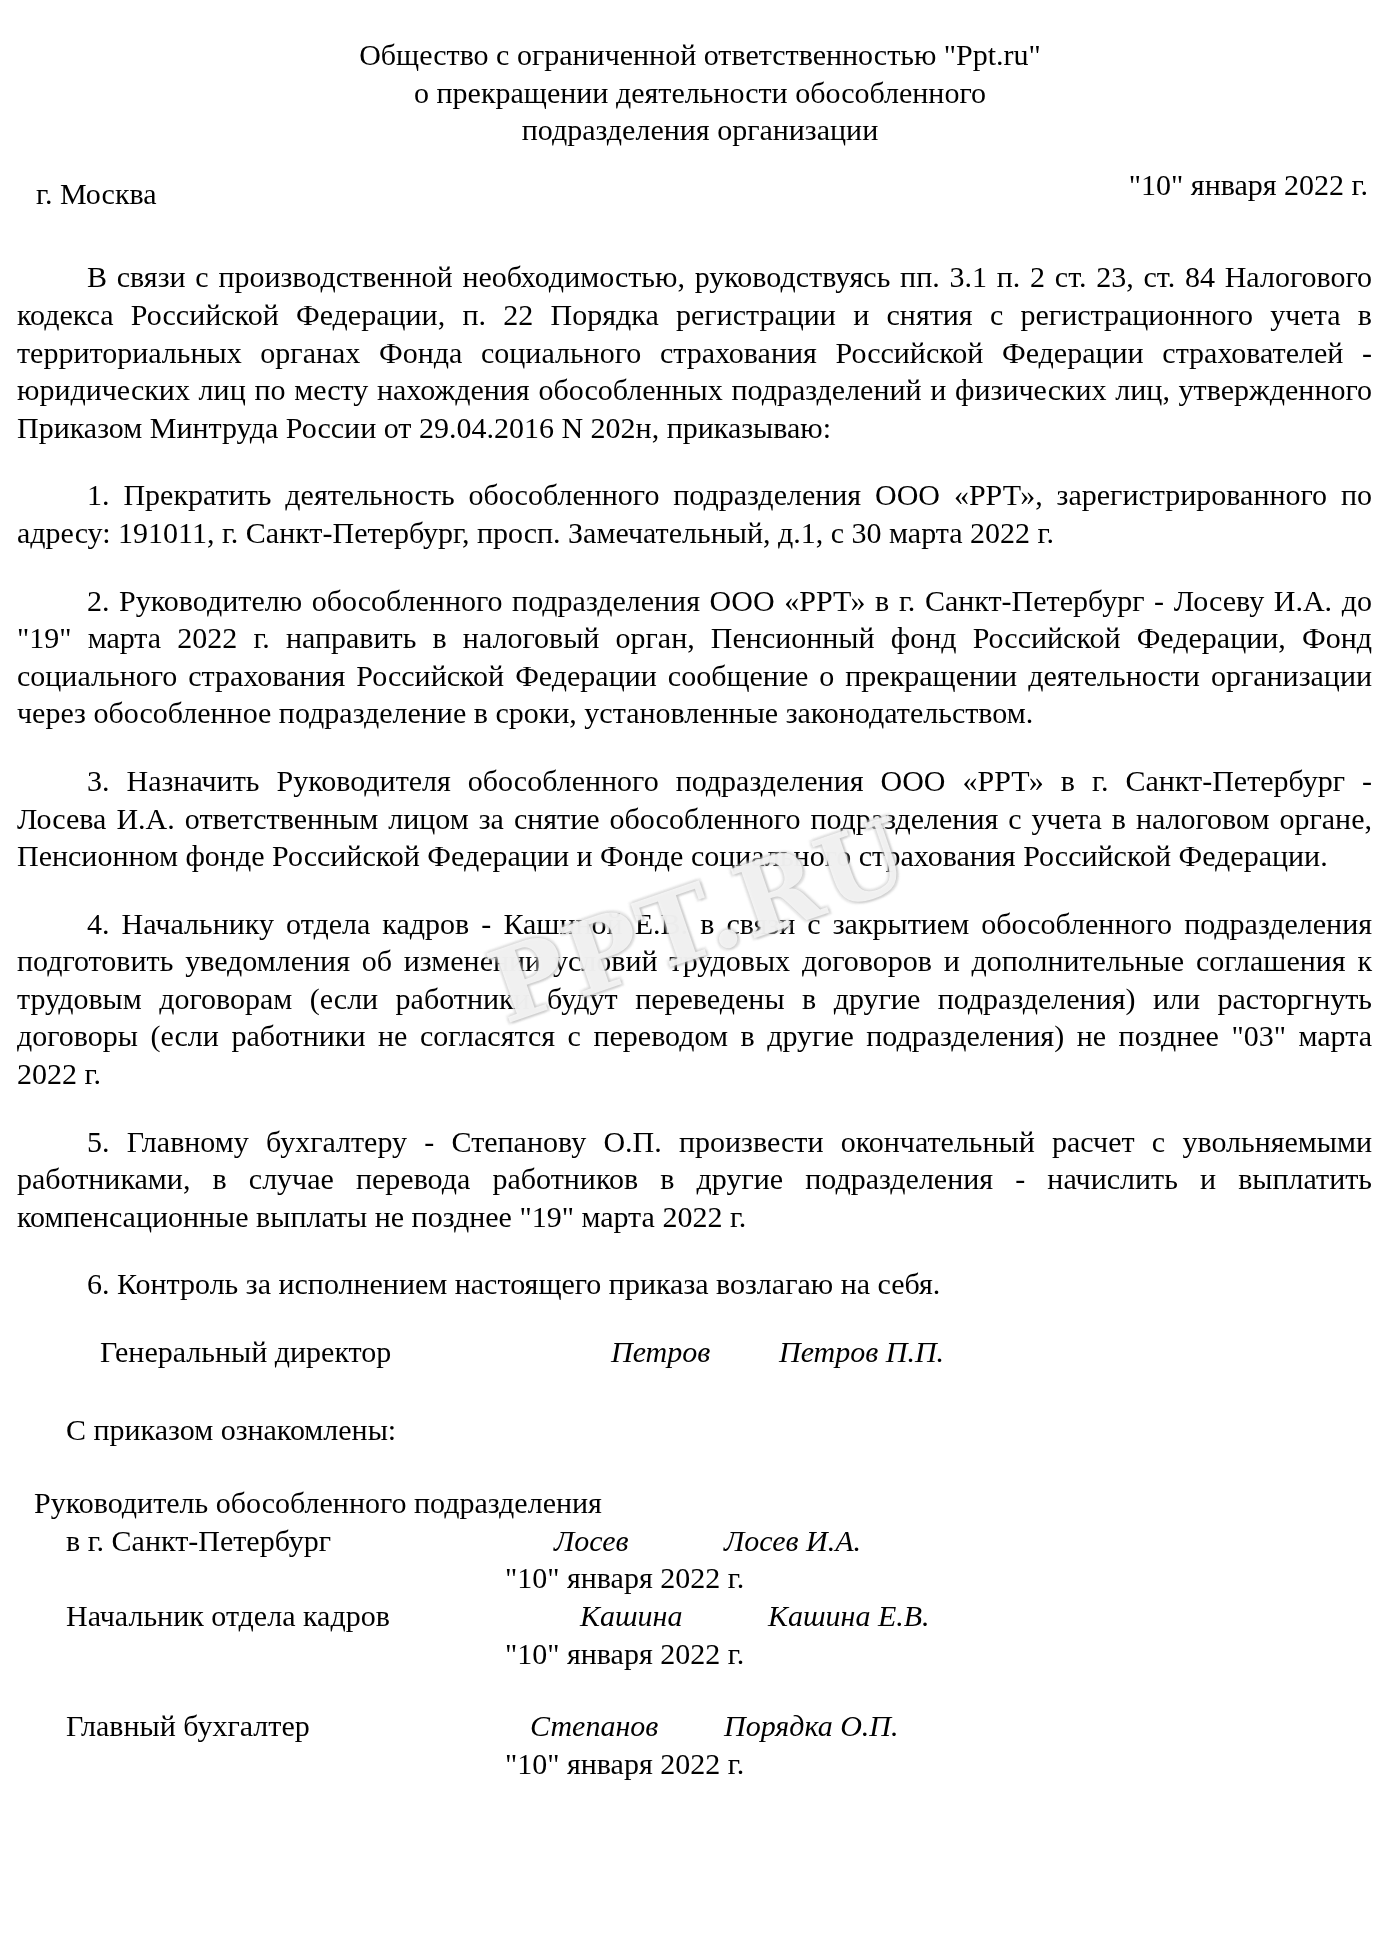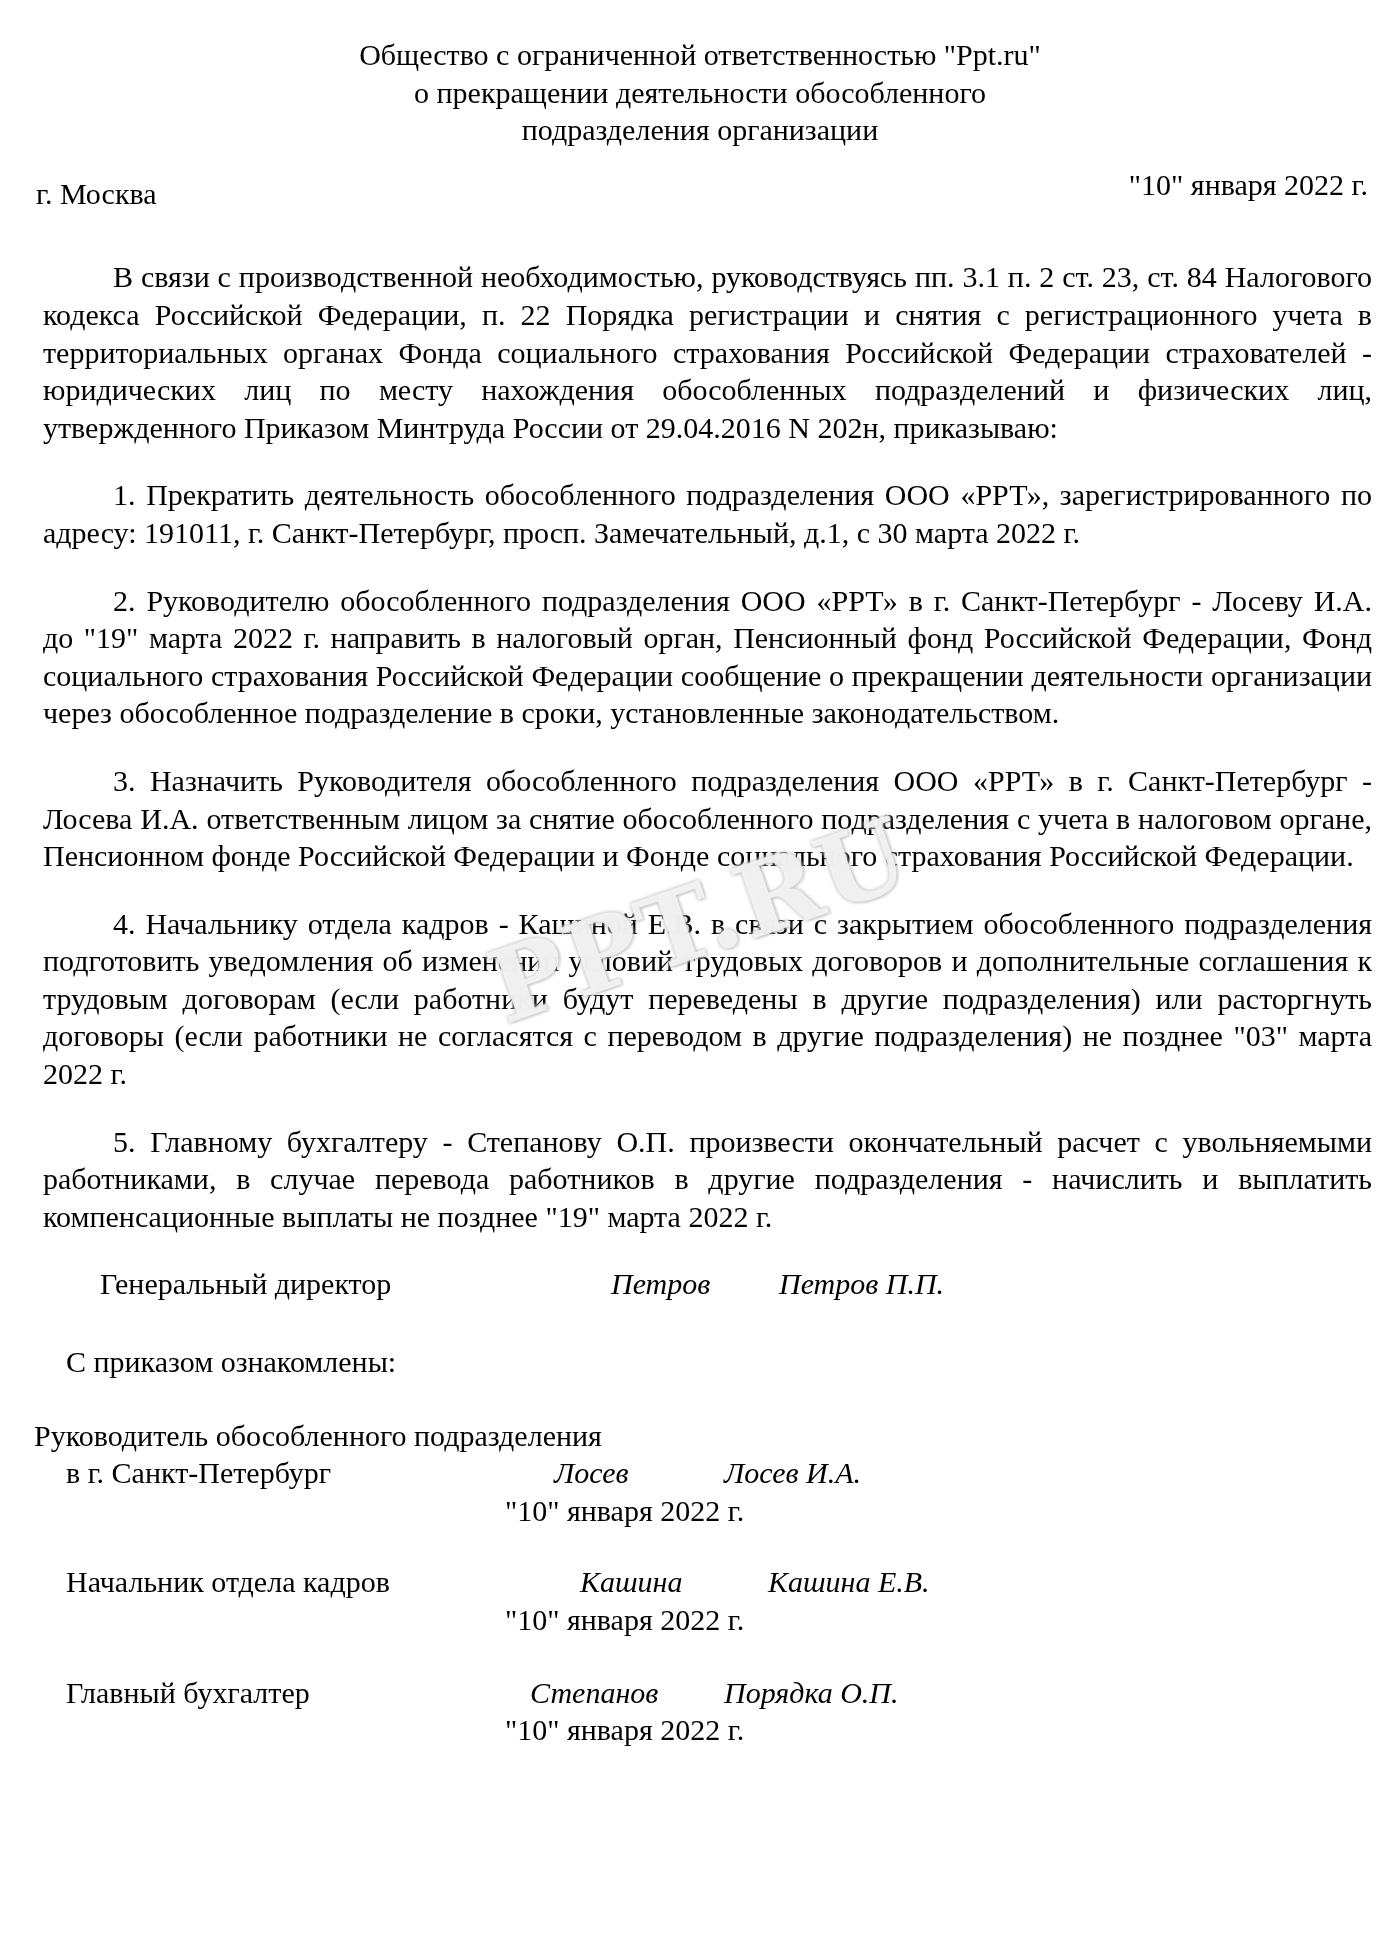--- a/index.html
+++ b/index.html
@@ -17,33 +17,33 @@
   }
   .title-block { padding-top: 36px; text-align: center; }
   .place-date-row {
     margin-top: 17px;
     display: flex;
     justify-content: space-between;
     padding-left: 36px;
     padding-right: 32px;
   }
   .place { position: relative; top: 9px; }
-  .body-text { padding-left: 43px; padding-right: 28px; }
+  .body-text { padding-left: 17px; padding-right: 28px; }
   .para { margin: 0 0 30px 0; text-align: justify; text-indent: 70px; }
   .preamble { margin-top: 55px; }
   .sig-row { position: relative; height: 37.6px; white-space: nowrap; }
   .abs { position: absolute; top: 0; font-style: italic; }
   .director-row { margin-top: 30px; }
   .director-label { display: inline-block; padding-left: 100px; }
   .ack-heading { margin-top: 40px; padding-left: 66px; }
   .ack-label { padding-left: 34px; }
   .ack-label-inline { display: inline-block; padding-left: 66px; }
   .ack-date { padding-left: 505px; }
   .ack-1 { margin-top: 36px; }
-  .ack-2 { margin-top: 34px; }
+  .ack-2 { }
   .ack-3 { margin-top: 35px; }
   .watermark {
     position: absolute;
     left: 470px;
     top: 902px;
     width: 460px;
     text-align: center;
     transform: rotate(-19deg);
     font-family: "DejaVu Serif", serif;
     font-weight: 700;
@@ -79,20 +79,21 @@
     <span class="date">"10" января 2022 г.</span>
   </div>
 
   <main class="body-text">
     <p class="para preamble">В связи с производственной необходимостью, руководствуясь пп. 3.1 п. 2 ст. 23, ст. 84 Налогового кодекса Российской Федерации, п. 22 Порядка регистрации и снятия с регистрационного учета в территориальных органах Фонда социального страхования Российской Федерации страхователей - юридических лиц по месту нахождения обособленных подразделений и физических лиц, утвержденного Приказом Минтруда России от 29.04.2016 N 202н, приказываю:</p>
     <p class="para">1. Прекратить деятельность обособленного подразделения ООО «РРТ», зарегистрированного по адресу: 191011, г. Санкт-Петербург, просп. Замечательный, д.1, с 30 марта 2022 г.</p>
     <p class="para">2. Руководителю обособленного подразделения ООО «РРТ» в г. Санкт-Петербург - Лосеву И.А. до "19" марта 2022 г. направить в налоговый орган, Пенсионный фонд Российской Федерации, Фонд социального страхования Российской Федерации сообщение о прекращении деятельности организации через обособленное подразделение в сроки, установленные законодательством.</p>
     <p class="para">3. Назначить Руководителя обособленного подразделения ООО «РРТ» в г. Санкт-Петербург - Лосева И.А. ответственным лицом за снятие обособленного подразделения с учета в налоговом органе, Пенсионном фонде Российской Федерации и Фонде социального страхования Российской Федерации.</p>
     <p class="para">4. Начальнику отдела кадров - Кашиной Е.В. в связи с закрытием обособленного подразделения подготовить уведомления об изменении условий трудовых договоров и дополнительные соглашения к трудовым договорам (если работники будут переведены в другие подразделения) или расторгнуть договоры (если работники не согласятся с переводом в другие подразделения) не позднее "03" марта 2022 г.</p>
     <p class="para">5. Главному бухгалтеру - Степанову О.П. произвести окончательный расчет с увольняемыми работниками, в случае перевода работников в другие подразделения - начислить и выплатить компенсационные выплаты не позднее "19" марта 2022 г.</p>
+    <p class="para">6. Контроль за исполнением настоящего приказа возлагаю на себя.</p>
   </main>
 
   <div class="sig-row director-row">
     <span class="director-label">Генеральный директор</span>
     <span class="abs" style="left:611px">Петров</span>
     <span class="abs" style="left:779px">Петров П.П.</span>
   </div>
 
   <div class="ack-heading">С приказом ознакомлены:</div>
 

